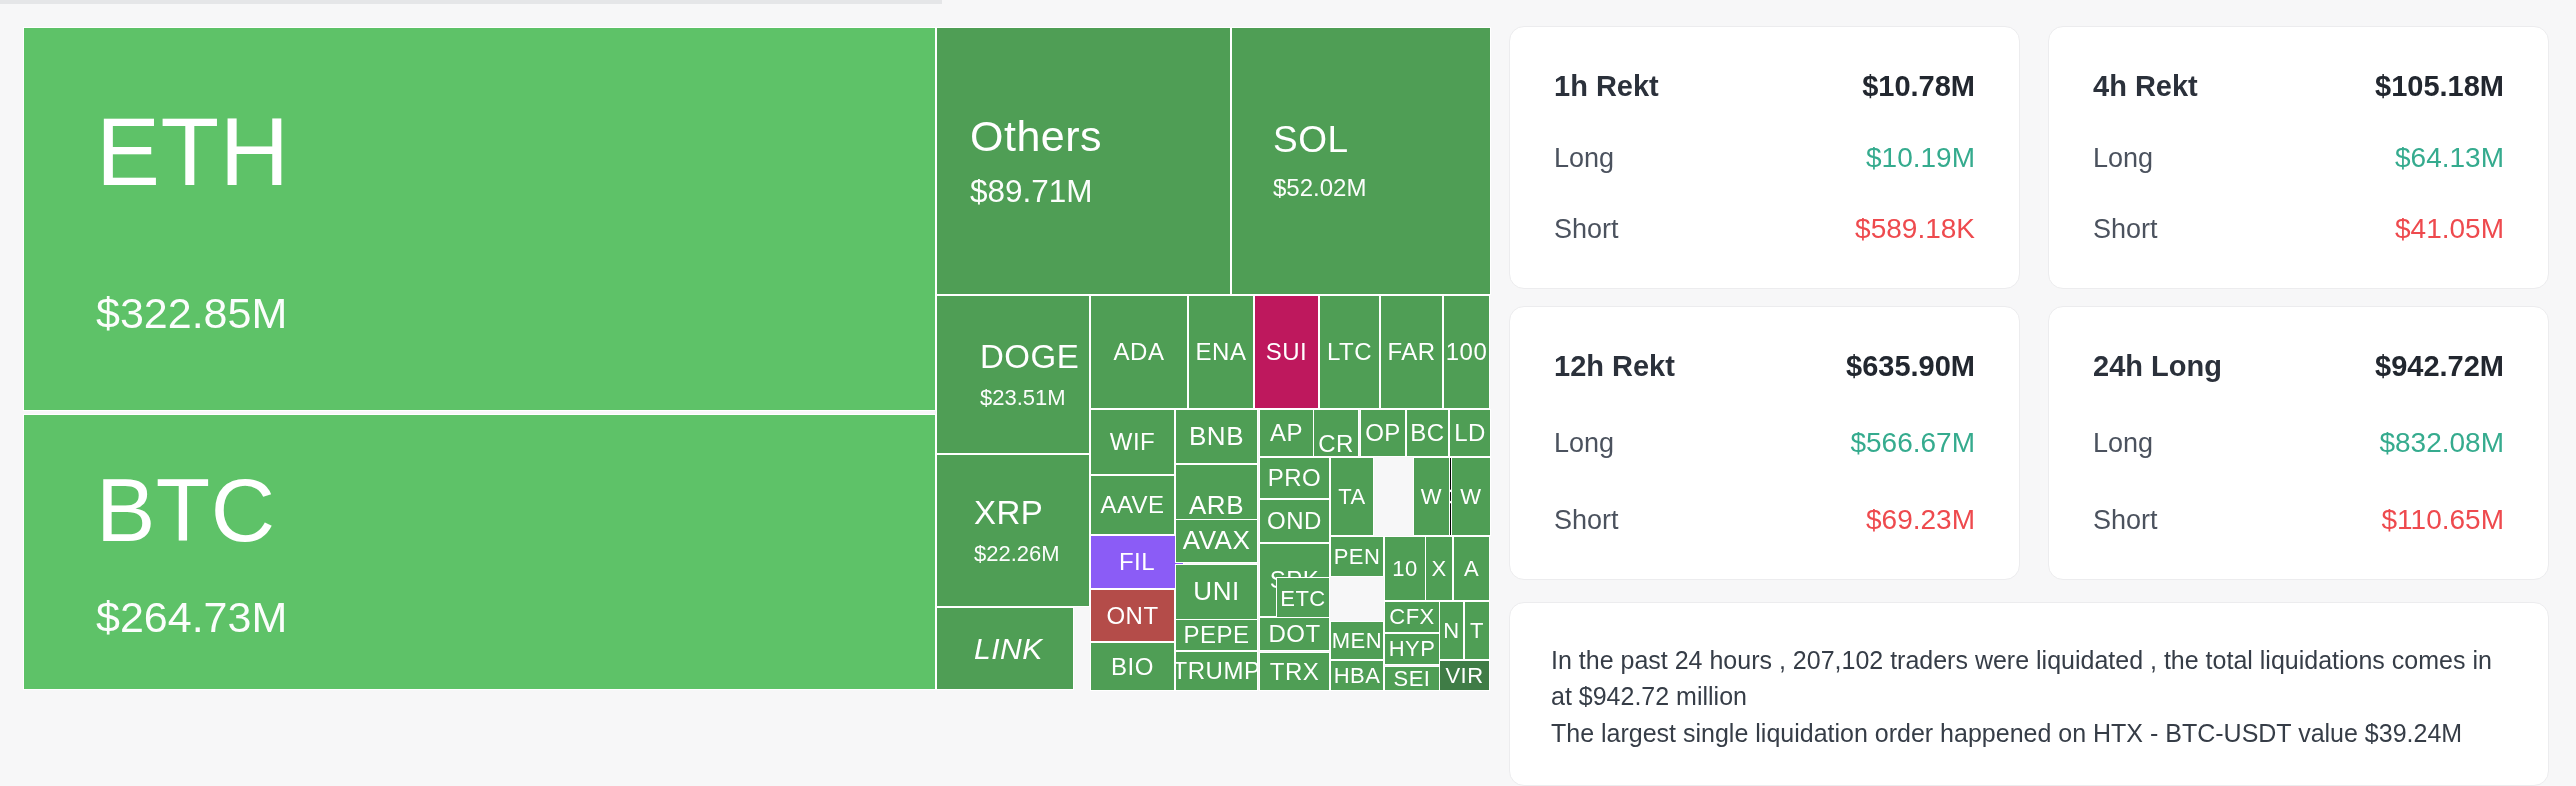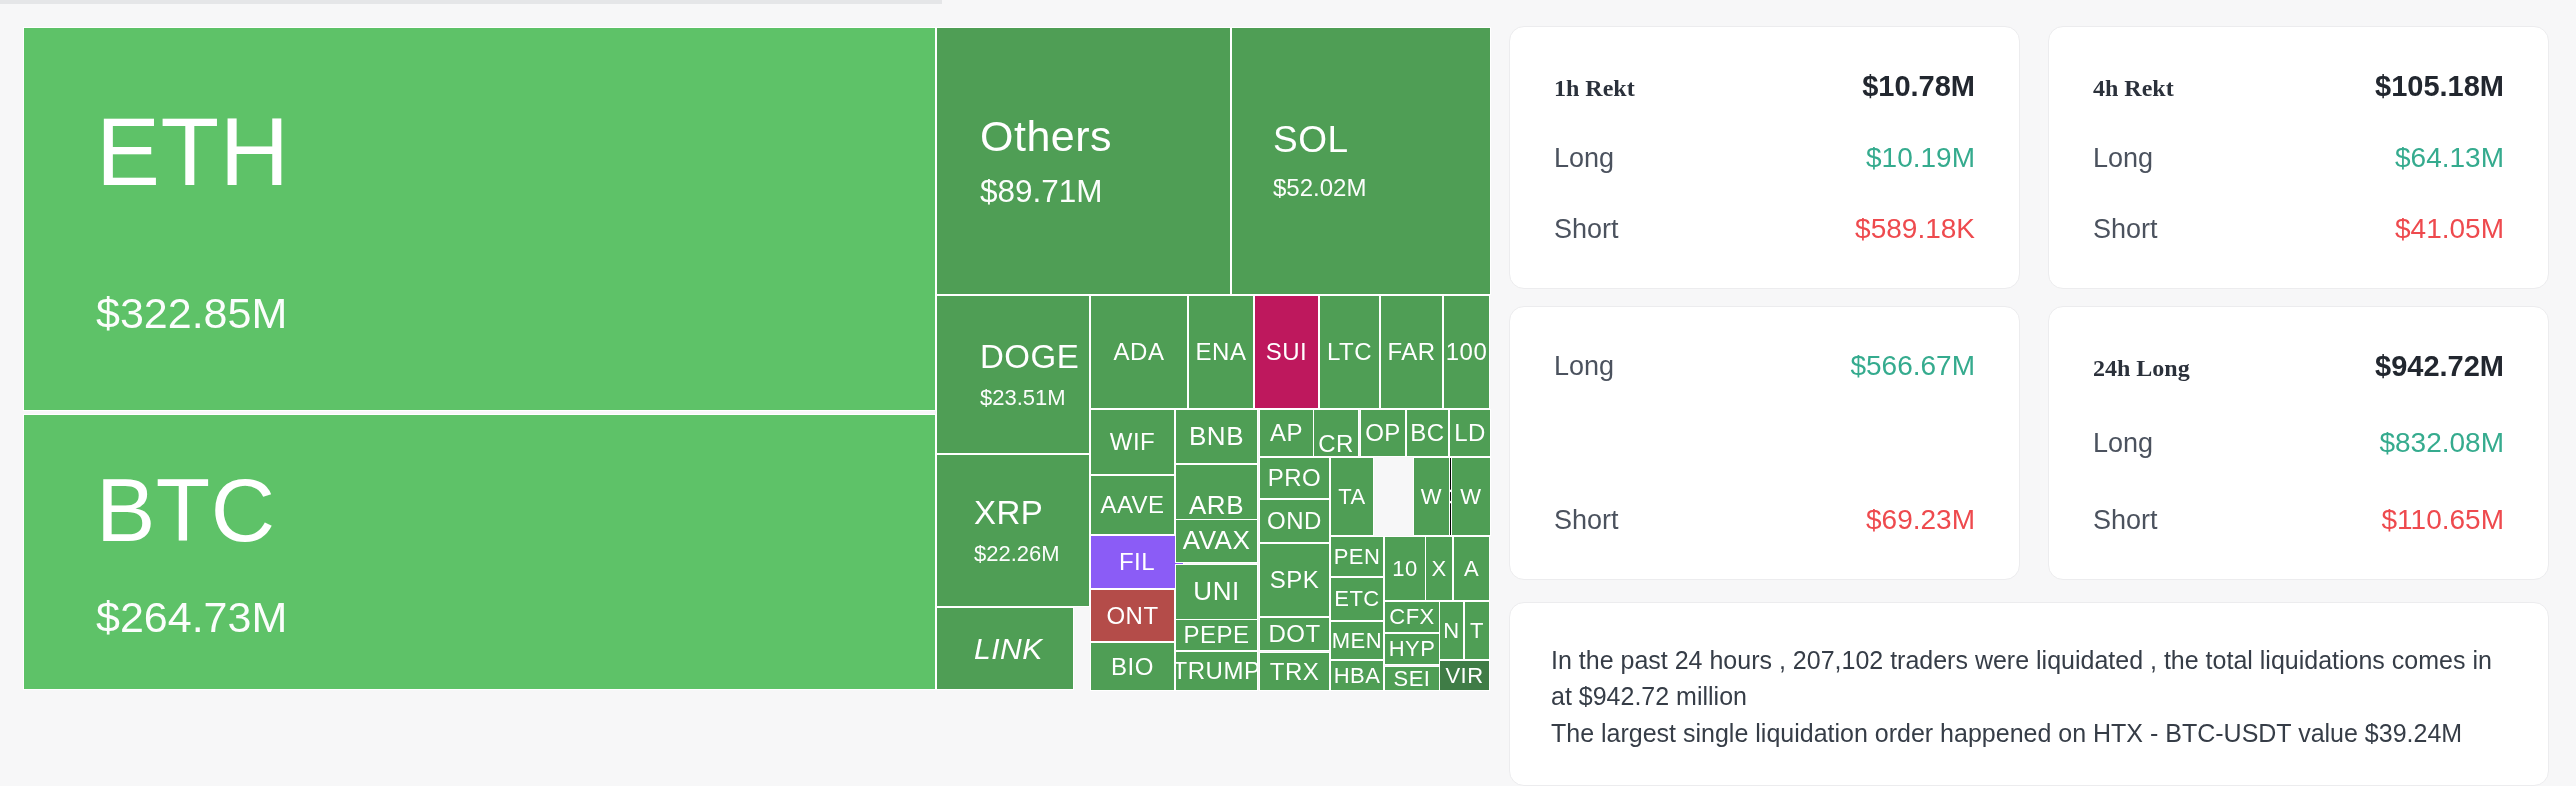--- a/index.html
+++ b/index.html
@@ -38,21 +38,21 @@
   }
   .card {
     background: #ffffff;
     border: 1.9px solid var(--card-border, #ececee);
     border-radius: 15px;
     box-sizing: border-box;
     padding: 43px 44px;
     display: flex; flex-direction: column; justify-content: space-between;
   }
   .card .row { display: flex; justify-content: space-between; align-items: baseline; }
-  .card .t  { font-size: 24px; font-weight: 700; color: var(--title, #2b313b); font-family: Liberation Serif, serif; }
+  .card .t  { font-size: 29px; font-weight: 700; color: var(--title, #2b313b); }
   .card .tv { font-size: 29px; font-weight: 700; color: var(--total, #22272f); }
   .card .l  { font-size: 27px; font-weight: 400; color: var(--label, #4b525e); }
   .card .v  { font-size: 28px; font-weight: 500; }
   .card .v.long  { color: var(--long, #35ab8e); }
   .card .v.short { color: var(--short, #ee4a4e); }
   .summary {
     position: absolute; left: 1509px; top: 602px; width: 1040px; height: 184px;
     background: #ffffff;
     border: 1.9px solid var(--card-border, #ececee);
     border-radius: 15px;
@@ -69,21 +69,21 @@
 
 <div class="treemap">
     <div class="cell" style="left: 0px; top: 0px; width: 913px; height: 384px; background: rgb(94, 194, 104); color: rgb(255, 255, 255); align-items: flex-start; padding-left: 72px; row-gap: 88px;">
       <span class="cl" style="font-size: 96px;">ETH</span>
       <span class="cv" style="font-size: 43px;">$322.85M</span>
     </div>
     <div class="cell" style="left: 0px; top: 387px; width: 913px; height: 276px; background: rgb(94, 194, 104); color: rgb(255, 255, 255); align-items: flex-start; padding-left: 72px; row-gap: 37px;">
       <span class="cl" style="font-size: 89px;">BTC</span>
       <span class="cv" style="font-size: 43px;">$264.73M</span>
     </div>
-    <div class="cell" style="left: 913px; top: 0px; width: 295px; height: 268px; background: rgb(79, 158, 85); color: rgb(255, 255, 255); align-items: flex-start; padding-left: 43px; row-gap: 16.7px;">
+    <div class="cell" style="left: 913px; top: 0px; width: 295px; height: 268px; background: rgb(79, 158, 85); color: rgb(255, 255, 255); align-items: flex-start; padding-left: 33px; row-gap: 16.7px;">
       <span class="cl" style="font-size: 43px;">Others</span>
       <span class="cv" style="font-size: 31.5px;">$89.71M</span>
     </div>
     <div class="cell" style="left: 1208px; top: 0px; width: 260px; height: 268px; background: rgb(79, 158, 85); color: rgb(255, 255, 255); align-items: flex-start; padding-left: 41px; row-gap: 15px;">
       <span class="cl" style="font-size: 37px;">SOL</span>
       <span class="cv" style="font-size: 24px;">$52.02M</span>
     </div>
     <div class="cell" style="left: 913px; top: 268px; width: 154px; height: 159px; background: rgb(79, 158, 85); color: rgb(255, 255, 255); align-items: flex-start; padding-left: 43px; row-gap: 11px;">
       <span class="cl" style="font-size: 33px;">DOGE</span>
       <span class="cv" style="font-size: 22px;">$23.51M</span>
@@ -166,21 +166,21 @@
     </div>
     <div class="cell" style="left: 1236px; top: 472px; width: 71px; height: 44px; background: rgb(79, 158, 85); color: rgb(255, 255, 255);">
       <span class="cl" style="font-size: 24px;">OND</span>
     </div>
     <div class="cell" style="left: 1236px; top: 516px; width: 71px; height: 74px; background: rgb(79, 158, 85); color: rgb(255, 255, 255);">
       <span class="cl" style="font-size: 24px;">SPK</span>
     </div>
     <div class="cell" style="left: 1307px; top: 509px; width: 54px; height: 41px; background: rgb(79, 158, 85); color: rgb(255, 255, 255);">
       <span class="cl" style="font-size: 22px;">PEN</span>
     </div>
-    <div class="cell" style="left: 1307px; top: 550px; width: 54px; height: 44px; background: rgb(79, 158, 85); color: rgb(255, 255, 255);">
+    <div class="cell" style="left: 1253px; top: 550px; width: 54px; height: 44px; background: rgb(79, 158, 85); color: rgb(255, 255, 255);">
       <span class="cl" style="font-size: 22px;">ETC</span>
     </div>
     <div class="cell" style="left: 1361px; top: 509px; width: 42px; height: 65px; background: rgb(79, 158, 85); color: rgb(255, 255, 255);">
       <span class="cl" style="font-size: 22px;">10</span>
     </div>
     <div class="cell" style="left: 1402px; top: 509px; width: 28px; height: 65px; background: rgb(79, 158, 85); color: rgb(255, 255, 255);">
       <span class="cl" style="font-size: 22px;">X</span>
     </div>
     <div class="cell" style="left: 1430px; top: 509px; width: 37px; height: 65px; background: rgb(79, 158, 85); color: rgb(255, 255, 255);">
       <span class="cl" style="font-size: 22px;">A</span>
@@ -255,20 +255,24 @@
       <span class="l">Long</span>
       <span class="v long">$64.13M</span>
     </div>
     <div class="row">
       <span class="l">Short</span>
       <span class="v short">$41.05M</span>
     </div>
   </div>
 
   <div class="card">
+    <div class="row head">
+      <span class="t">12h Rekt</span>
+      <span class="tv">$635.90M</span>
+    </div>
     <div class="row">
       <span class="l">Long</span>
       <span class="v long">$566.67M</span>
     </div>
     <div class="row">
       <span class="l">Short</span>
       <span class="v short">$69.23M</span>
     </div>
   </div>
 

